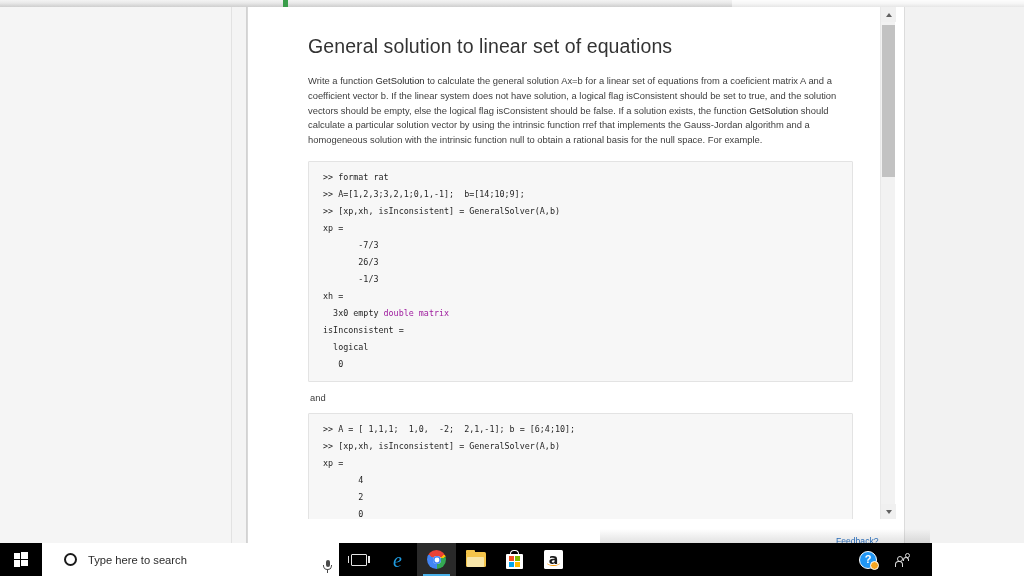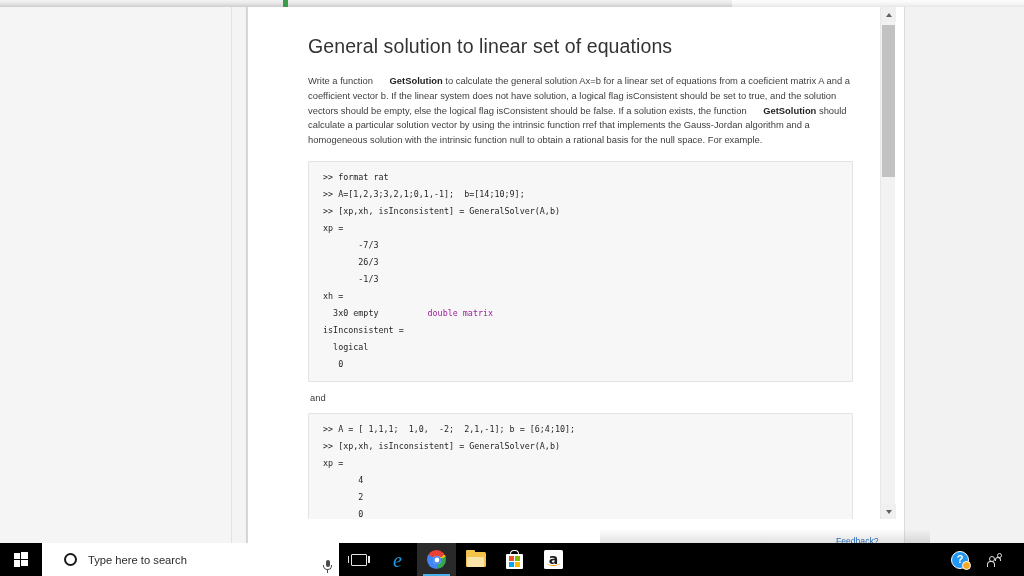--- a/index.html
+++ b/index.html
@@ -104,41 +104,41 @@
   }
 
   .prose {
     font-size: 9.4px;
     line-height: 14.6px;
     color: #3d3d3d;
     margin: 0 0 14px 0;
     max-width: 555px;
     text-align: left;
   }
-  .prose b { font-weight: 700; color: #1f1f1f; margin-left: 14px; }
+  .prose b { font-weight: 400; color: #1f1f1f; }
 
   .code-block {
     background: #f7f7f7;
     border: 1px solid #e3e3e3;
     border-radius: 1px;
     margin: 0 0 10px 0;
     padding: 7px 10px 8px 14px;
     max-width: 545px;
     box-sizing: border-box;
   }
   .code-block pre {
     margin: 0;
     font-family: "DejaVu Sans Mono", "Liberation Mono", monospace;
     font-size: 8.4px;
     line-height: 17px;
     color: #262626;
     white-space: pre;
     letter-spacing: 0px;
   }
-  .tok-kw { color: #a020a0; margin-left: 44px; }
+  .tok-kw { color: #a020a0; }
 
   .sep-and {
     font-size: 9.4px;
     color: #3d3d3d;
     margin: 0 0 9px 2px;
     line-height: 12px;
   }
 
   
   .scrollbar {
@@ -179,21 +179,21 @@
     font-size: 8.6px;
     color: #1565c0;
     text-decoration: none;
     font-family: "Liberation Sans", sans-serif;
   }
 
   
   .taskbar {
     position: absolute;
     left: 0; bottom: 0;
-    width: 1024px; height: 33px;
+    width: 932px; height: 33px;
     background: #000000;
     display: flex;
     align-items: center;
   }
   .tb-start {
     width: 42px; height: 33px;
     display: flex; align-items: center; justify-content: center;
     flex: 0 0 auto;
   }
   .win-logo {

